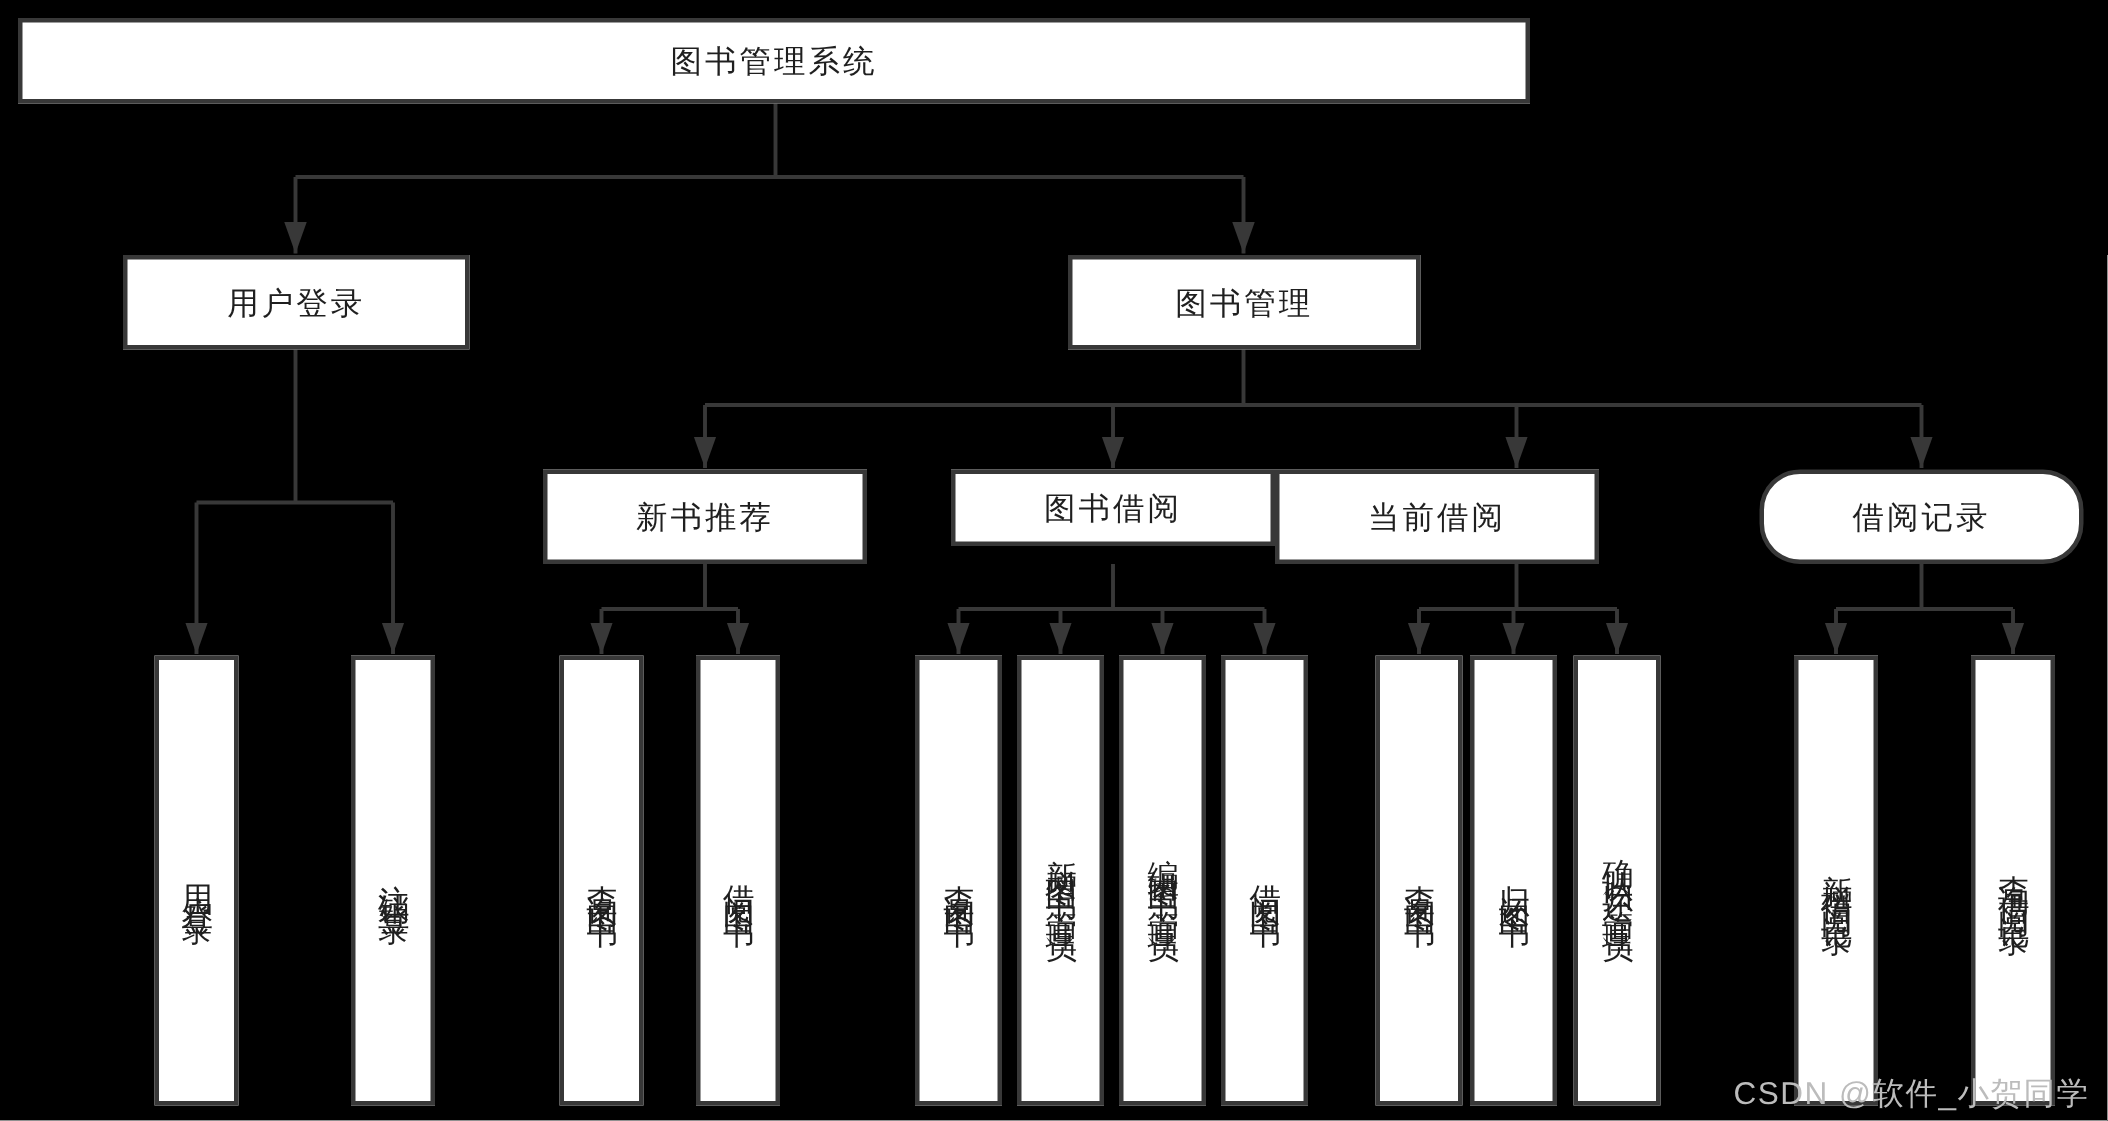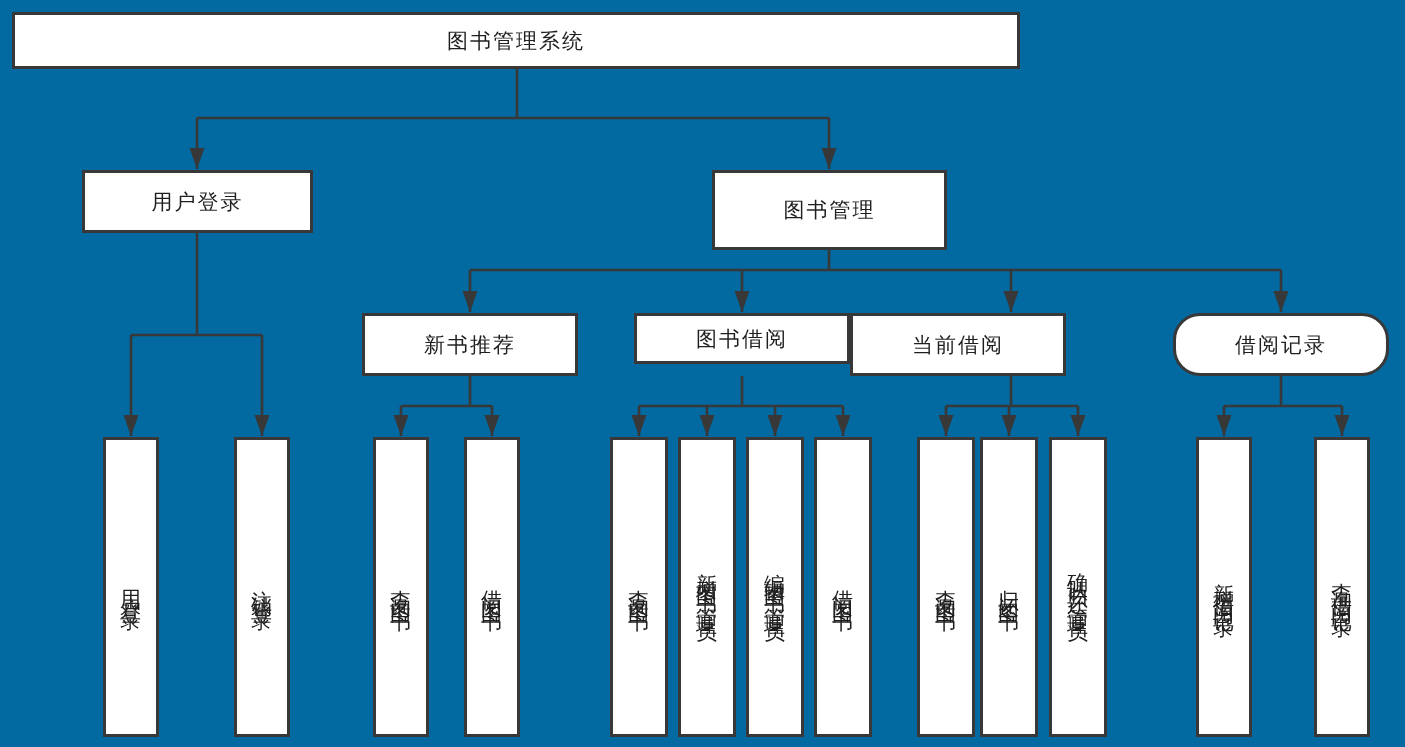--- a/index.html
+++ b/index.html
@@ -1,20 +1,20 @@
 <!DOCTYPE html>
 <html style="--line: #383838; --text: #1f1f1f; --wm: #bcbcbc;"><head>
 <meta charset="utf-8">
 <style>
   html,body { margin:0; padding:0; background:#ffffff; }
   :root { --line:#383838; --text:#1f1f1f; --wm:#bcbcbc; }
   .canvas {
     position:relative;
     width:1405px; height:747px;
-    background:#0369a1;
+    background:#000000;
     overflow:hidden;
     font-family:"Liberation Sans", sans-serif;
   }
   .wires { position:absolute; left:0; top:0; z-index:1; }
   .hbox {
     position:absolute; z-index:2;
     box-sizing:border-box;
     border:3px solid var(--line);
     background:#ffffff;
     display:flex; align-items:center; justify-content:center;
@@ -85,21 +85,21 @@
 
       <path d="M1281,376 V406 M1224,406 H1342"></path>
       <line x1="1224" y1="406" x2="1224" y2="436" marker-end="url(#arr)"></line>
       <line x1="1342" y1="406" x2="1342" y2="436" marker-end="url(#arr)"></line>
     </g>
   </svg>
 
   <div class="hbox" style="left:12px; top:12px; width:1008px; height:57px;">图书管理系统</div>
 
   <div class="hbox" style="left:82px; top:170px; width:231px; height:63px;">用户登录</div>
-  <div class="hbox" style="left:712px; top:170px; width:235px; height:80px;">图书管理</div>
+  <div class="hbox" style="left:712px; top:170px; width:235px; height:63px;">图书管理</div>
 
   <div class="hbox" style="left:362px; top:313px; width:216px; height:63px;text-align:center;">新书推荐</div>
   <div class="hbox" style="left:634px; top:313px; width:216px; height:51px;">图书借阅</div>
   <div class="hbox" style="left:850px; top:313px; width:216px; height:63px;">当前借阅</div>
   <div class="hbox" style="left:1173px; top:313px; width:216px; height:63px;border-radius:27px;">借阅记录</div>
 
   <div class="vbox" style="left:103px; top:437px; width:56px; height:300px;">
     <span class="vtxt">用户登录</span>
   </div>
   <div class="vbox" style="left:234px; top:437px; width:56px; height:300px;">
@@ -136,14 +136,15 @@
     <span class="vtxt">确认归还（管理员）</span>
   </div>
 
   <div class="vbox" style="left:1196px; top:437px; width:56px; height:300px;">
     <span class="vtxt">新增借阅记录</span>
   </div>
   <div class="vbox" style="left:1314px; top:437px; width:56px; height:300px;">
     <span class="vtxt">查询借阅记录</span>
   </div>
 
+  <div class="watermark">CSDN @软件_小贺同学</div>
 
 </div>
 
 </body></html>

